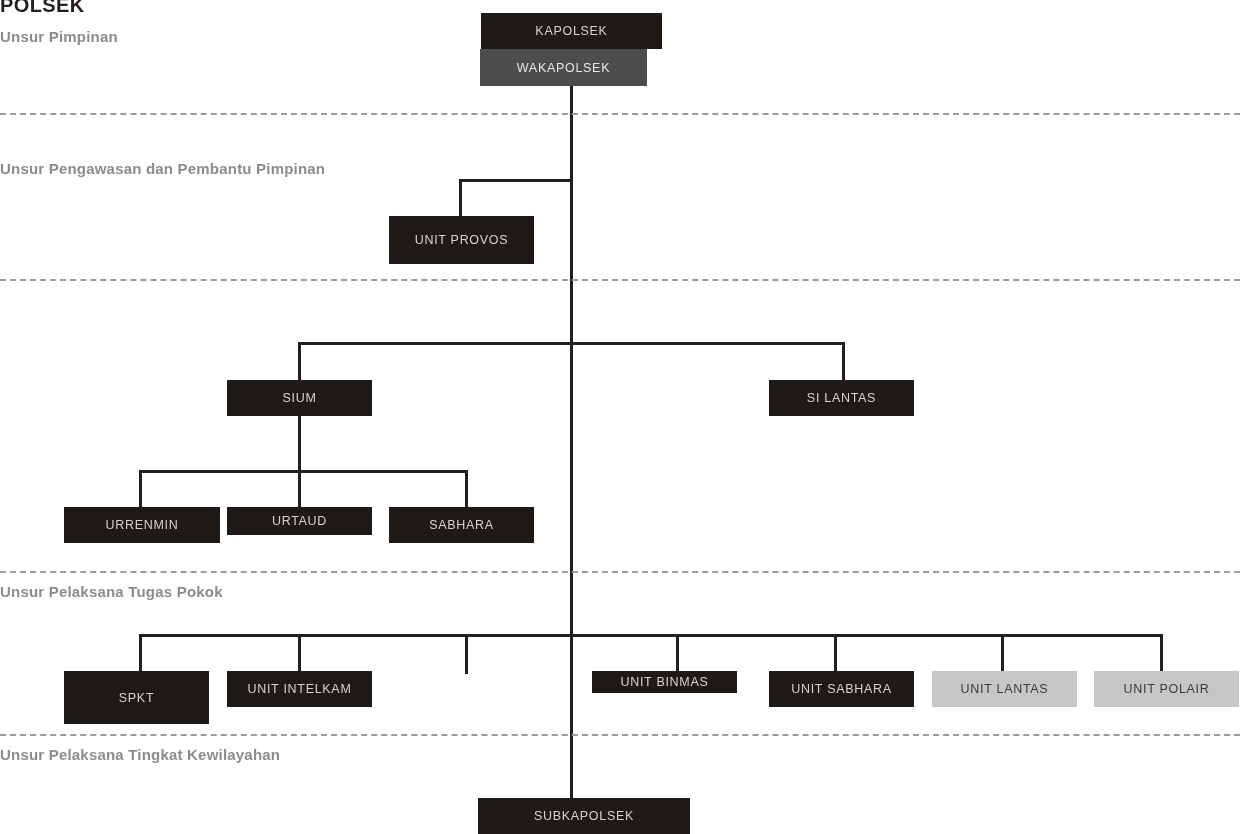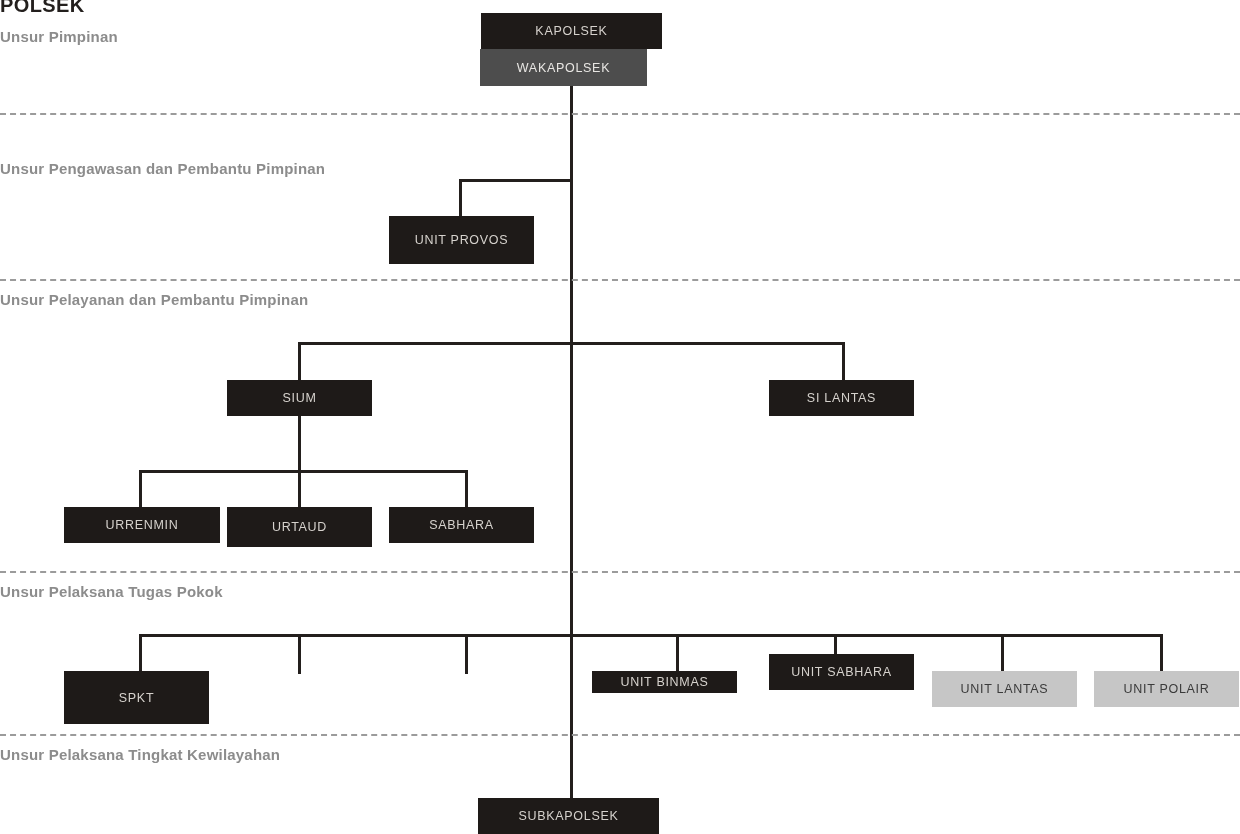--- a/index.html
+++ b/index.html
@@ -111,37 +111,37 @@
   <div class="vline" style="left:465px; top:634px; height:40px;"></div>
   <div class="vline" style="left:676px; top:634px; height:40px;"></div>
   <div class="vline" style="left:834px; top:634px; height:40px;"></div>
   <div class="vline" style="left:1001px; top:634px; height:40px;"></div>
   <div class="vline" style="left:1160px; top:634px; height:40px;"></div>
 
   <div class="org-title">POLSEK</div>
 
   <div class="section-label" style="top:28px;">Unsur Pimpinan</div>
   <div class="section-label" style="top:137px;margin-top:23px;">Unsur Pengawasan dan Pembantu Pimpinan</div>
-  <div class="section-label" style="top:291px;">Unsur Pelayanan dan Pembantu Pimpinan</div>
   <div class="section-label" style="top:583px;">Unsur Pelaksana Tugas Pokok</div>
   <div class="section-label" style="top:746px;">Unsur Pelaksana Tingkat Kewilayahan</div>
 
   <div class="divider" style="top:113px;"></div>
   <div class="divider" style="top:279px;"></div>
   <div class="divider" style="top:571px;"></div>
   <div class="divider" style="top:734px;"></div>
 
   <div class="node" style="left:481px; top:13px;  width:181px; height:36px;">KAPOLSEK</div>
   <div class="node gray" style="left:480px; top:49px;  width:167px; height:37px;">WAKAPOLSEK</div>
   <div class="node" style="left:389px; top:216px; width:145px; height:48px;">UNIT PROVOS</div>
   <div class="node" style="left:227px; top:380px; width:145px; height:36px;">SIUM</div>
   <div class="node" style="left:769px; top:380px; width:145px; height:36px;">SI LANTAS</div>
   <div class="node" style="left:64px;  top:507px; width:156px; height:36px;">URRENMIN</div>
-  <div class="node" style="left:227px; top:507px; width:145px; height:40px;">URTAUD</div>
+  <div class="node" style="left:227px; top:507px; width:145px; height:28px;">URTAUD</div>
   <div class="node" style="left:389px; top:507px; width:145px; height:36px;">SABHARA</div>
   <div class="node" style="left:64px;  top:671px; width:145px; height:53px;">SPKT</div>
+  <div class="node" style="left:227px; top:671px; width:145px; height:36px;">UNIT INTELKAM</div>
   <div class="node" style="left:592px; top:671px; width:145px; height:22px;">UNIT BINMAS</div>
-  <div class="node" style="left:769px; top:654px; width:145px; height:36px;">UNIT SABHARA</div>
+  <div class="node" style="left:769px; top:671px; width:145px; height:36px;">UNIT SABHARA</div>
   <div class="node light" style="left:932px; top:671px; width:145px; height:36px;">UNIT LANTAS</div>
   <div class="node light" style="left:1094px;top:671px; width:145px; height:36px;">UNIT POLAIR</div>
-  <div class="node" style="left:478px; top:798px; width:181px; height:36px;">SUBKAPOLSEK</div>
+  <div class="node" style="left:478px; top:798px; width:212px; height:36px;">SUBKAPOLSEK</div>
 
 </div>
 
 </body></html>

